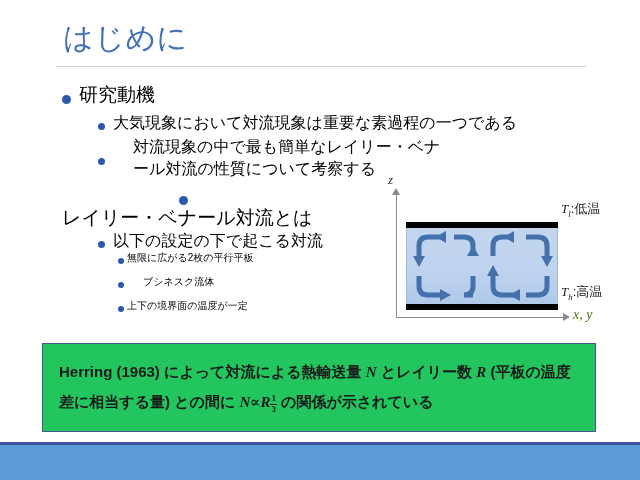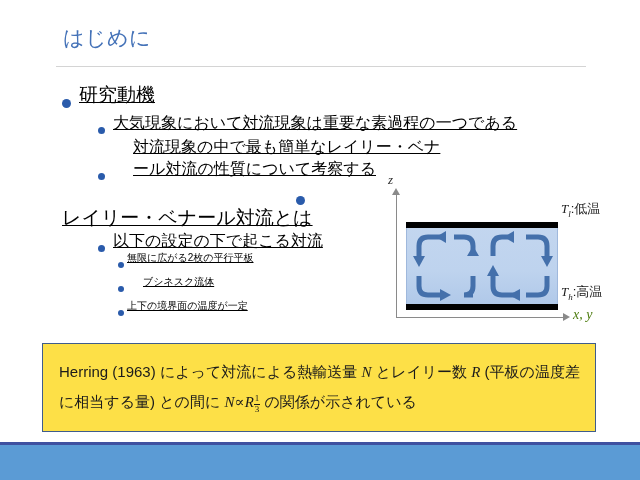--- a/index.html
+++ b/index.html
@@ -20,21 +20,21 @@
     width: 640px;
     height: 480px;
     background: #ffffff;
   }
 
   
   #title {
     position: absolute;
     left: 63px;
     top: 18px;
-    font-size: 21px;
+    font-size: 30px;
     line-height: 40px;
     color: #4472b8;
     letter-spacing: 0.5px;
     white-space: nowrap;
   }
   #title-rule {
     position: absolute;
     left: 56px;
     top: 66px;
     width: 530px;
@@ -43,23 +43,22 @@
   }
 
   
   #body {
     position: absolute;
     left: 0; top: 76px;
     width: 640px;
   }
   .row {
     display: flex;
-    align-items: flex-end;
-    position: absolute;
-    text-decoration: underline;
+    align-items: center;
+    position: absolute;
   }
   .dot {
     flex: 0 0 auto;
     border-radius: 50%;
     background: #2a5bab;
   }
   .txt {
     color: #000000;
     white-space: nowrap;
   }
@@ -191,22 +190,23 @@
   #label-th { left: 183px; top: 107px; }
 
   
   #textbox {
     position: absolute;
     left: 42px;
     top: 343px;
     width: 554px;
     height: 89px;
     border: 1px solid #3f5c8c;
-    background: #fde047;
+    background: #22c55e;
     box-sizing: border-box;
+    font-weight: bold;
   }
   #textbox-inner {
     position: absolute;
     left: 16px;
     top: 13px;
     right: 10px;
     font-size: 15px;
     line-height: 30px;
     color: #1b1b1b;
   }

